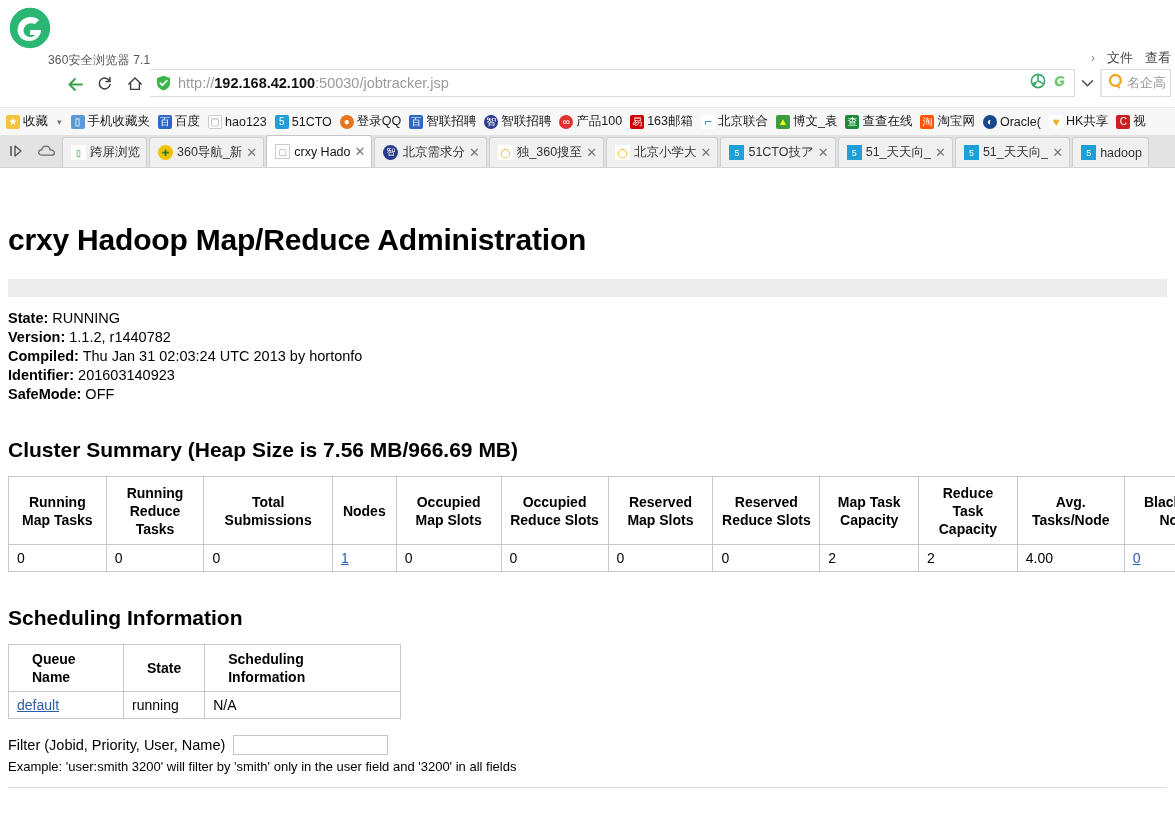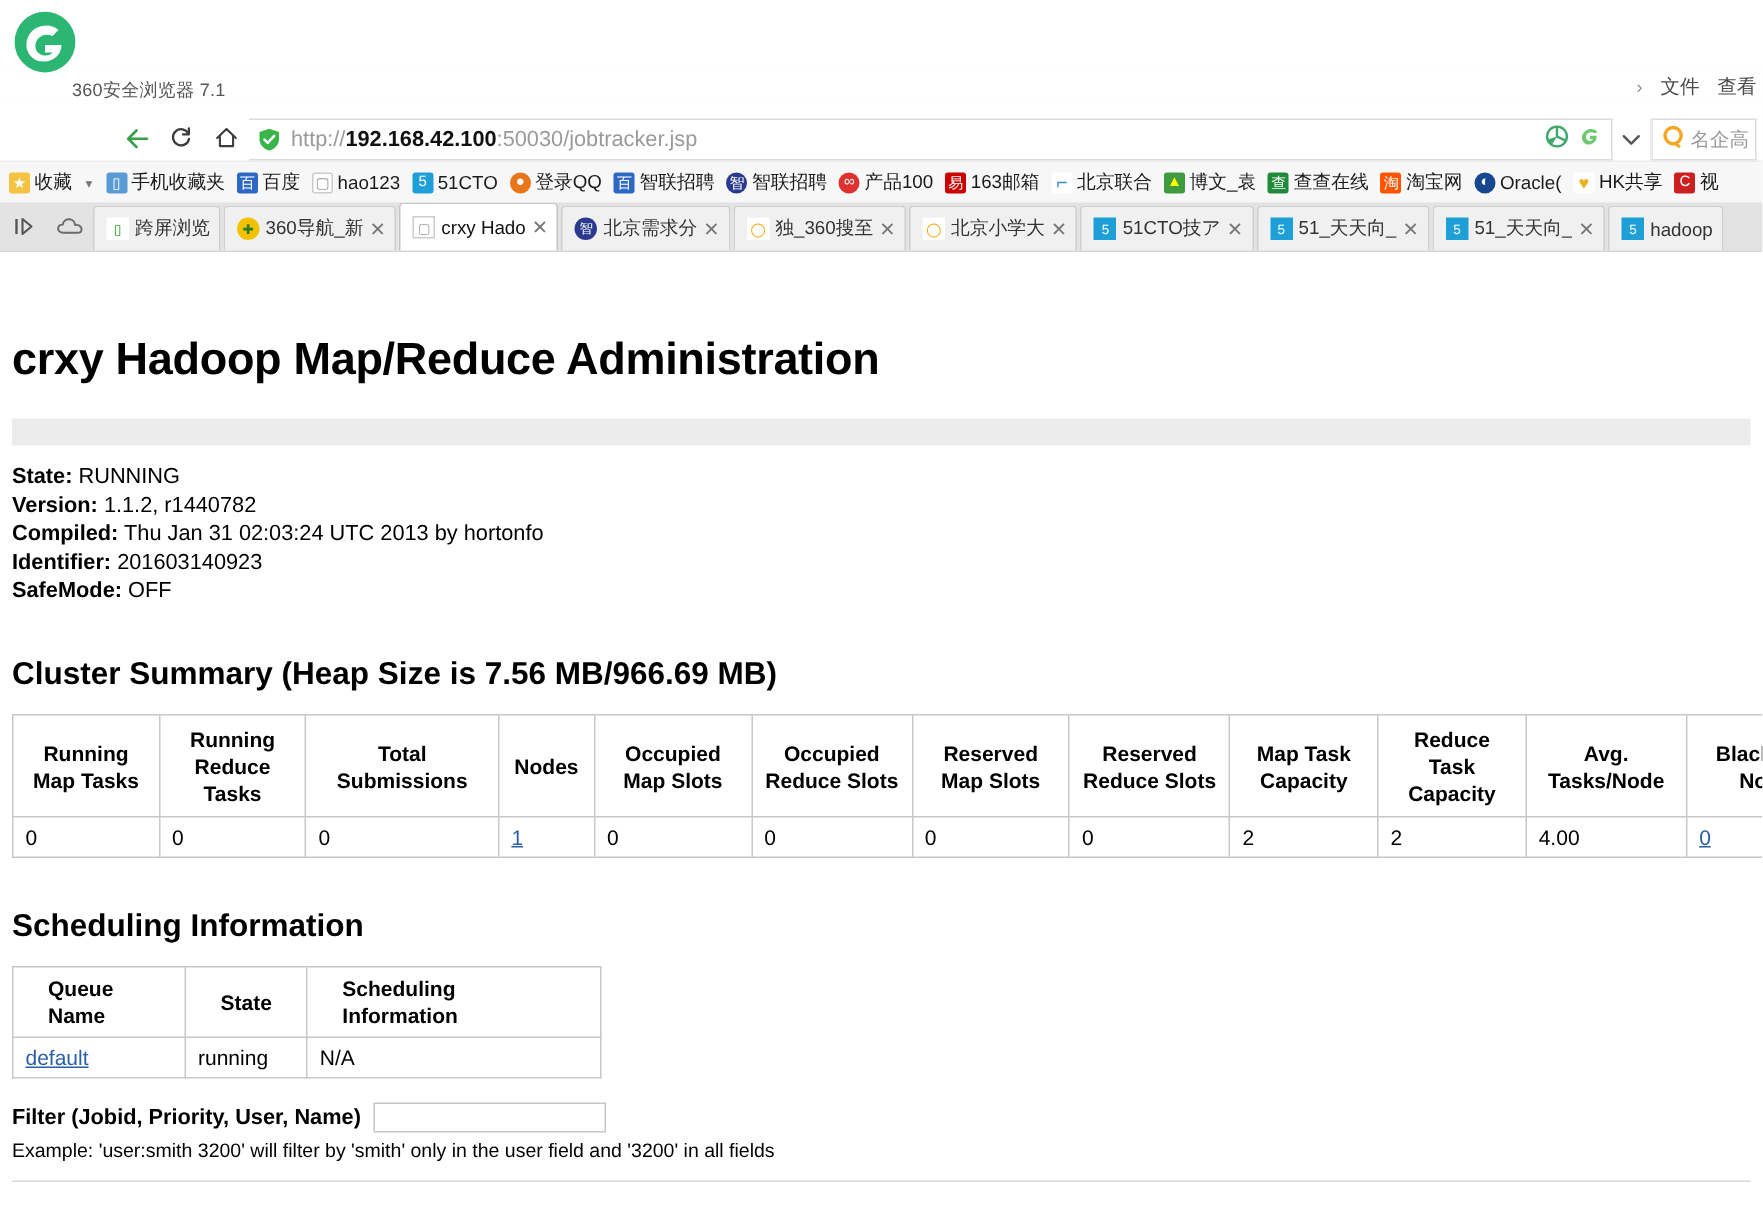--- a/index.html
+++ b/index.html
@@ -54,23 +54,23 @@
     top: 4px;
     width: 48px;
     height: 48px;
     z-index: 5;
   }
 
   
   .addressbar-row {
     height: 38px;
     display: flex;
-    align-items: flex-end;
+    align-items: flex-start;
     background: #ffffff;
-    padding-left: 76px;
+    padding-left: 60px;
     padding-right: 4px;
     position: relative;
   }
   .nav-btn {
     width: 30px; height: 30px;
     display: flex; align-items: center; justify-content: center;
     color: #3a3a3a;
   }
   .nav-btn.back { color: #2e7d32; }
   .urlbar {
@@ -278,21 +278,21 @@
   table.sched td { height: 27px; }
 
   a.link { color: #2b5ea8; text-decoration: underline; }
 
   .filter-row {
     margin-top: 16px;
     display: flex;
     align-items: center;
     font-size: 14.5px;
   }
-  .filter-label { font-weight: bold; }
+  .filter-label { font-weight: normal; }
   .filter-input {
     margin-left: 8px;
     width: 155px;
     height: 20px;
     border: 1px solid #c6c6c6;
     background: #fff;
     font-size: 13px;
     padding: 0 3px;
     font-family: "Liberation Sans", sans-serif;
   }

